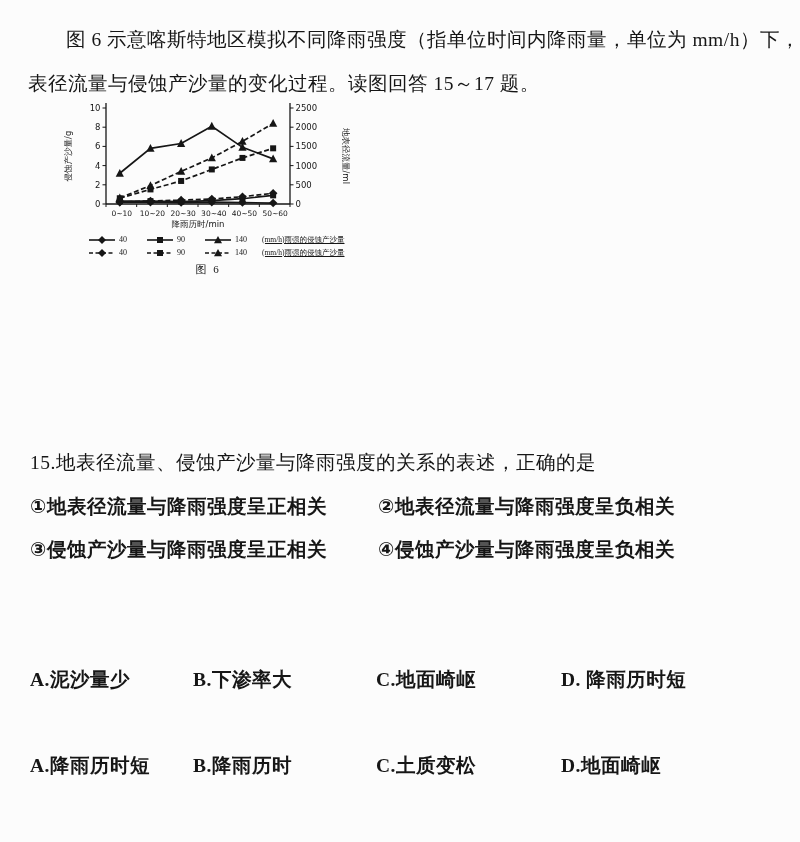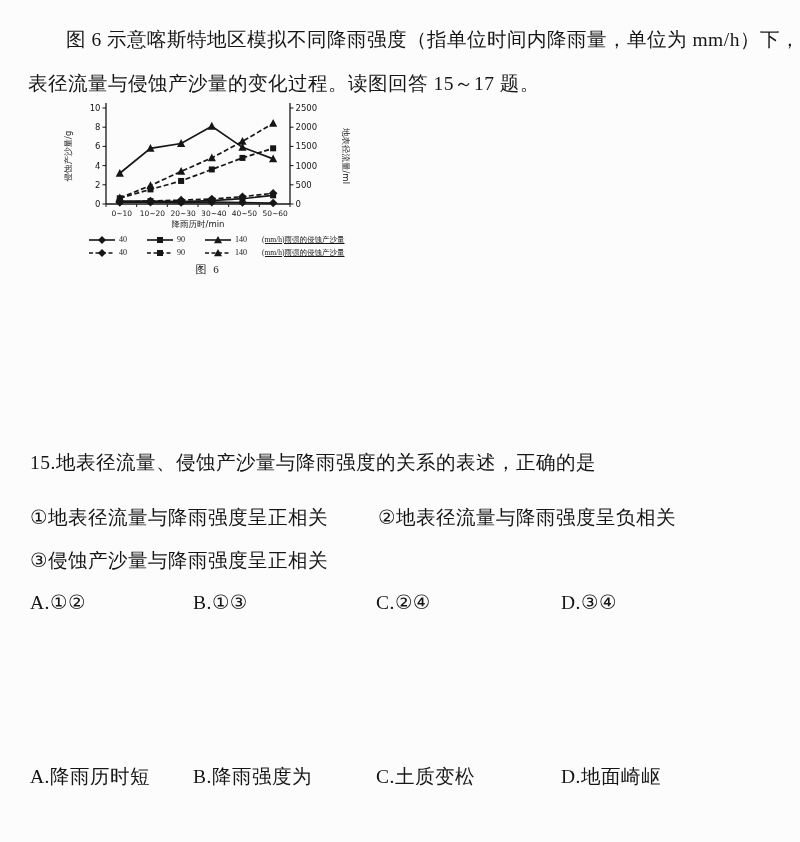--- a/index.html
+++ b/index.html
@@ -23,21 +23,21 @@
   #chart-legend { margin:1px 0 0 28px; }
   .legend-row { display:flex; align-items:center; height:13px; font-size:8px; white-space:nowrap;text-align:center; }
   .legend-item { display:inline-flex; align-items:center; width:58px; }
   .legend-item svg { margin-right:3px; flex:none; }
   .legend-suffix { font-size:7.5px; letter-spacing:0;text-decoration:underline; }
   .fig-caption { text-align:center; font-size:11px; margin-top:3px; letter-spacing:2px; }
 
   
   .qrow { position:absolute; left:22px; width:760px; height:30px;
           font-size:19.5px; white-space:nowrap; letter-spacing:0.5px;margin-left:8px; }
-  .qrow .opt { position:absolute; top:11px; }
+  .qrow .opt { position:absolute; top:0;font-weight:bold; }
 </style>
 </head>
 <body>
 
 <div class="page">
 
   <div class="intro">
     <span class="l1">图 6 示意喀斯特地区模拟不同降雨强度（指单位时间内降雨量，单位为 mm/h）下，地</span>
     <span class="l2">表径流量与侵蚀产沙量的变化过程。读图回答 15～17 题。</span>
   </div>
@@ -183,29 +183,30 @@
     <div class="fig-caption">图 6</div>
   </div>
 
   <div class="qrow" style="top:449px">15.地表径流量、侵蚀产沙量与降雨强度的关系的表述，正确的是</div>
   <div class="qrow" style="top:493px">
     <span class="opt" style="left:0">①地表径流量与降雨强度呈正相关</span>
     <span class="opt" style="left:348px">②地表径流量与降雨强度呈负相关</span>
   </div>
   <div class="qrow" style="top:536px">
     <span class="opt" style="left:0">③侵蚀产沙量与降雨强度呈正相关</span>
-  </div>
-  <div class="qrow" style="top:580px">
-    <span class="opt" style="left:0">A.①②</span>
-    <span class="opt" style="left:163px">B.①③</span>
-    <span class="opt" style="left:346px">C.②④</span>
-    <span class="opt" style="left:531px">D.③④</span>
-  </div>
-
+    <span class="opt" style="left:348px">④侵蚀产沙量与降雨强度呈负相关</span>
+  </div>
+
+  <div class="qrow" style="top:666px">
+    <span class="opt" style="left:0">A.泥沙量少</span>
+    <span class="opt" style="left:163px">B.下渗率大</span>
+    <span class="opt" style="left:346px">C.地面崎岖</span>
+    <span class="opt" style="left:531px">D.  降雨历时短</span>
+  </div>
 
   <div class="qrow" style="top:752px">
     <span class="opt" style="left:0">A.降雨历时短</span>
-    <span class="opt" style="left:163px">B.降雨强度为</span>
+    <span class="opt" style="left:163px">B.降雨历时</span>
     <span class="opt" style="left:346px">C.土质变松</span>
     <span class="opt" style="left:531px">D.地面崎岖</span>
   </div>
 
 </div>
 
 </body></html>

